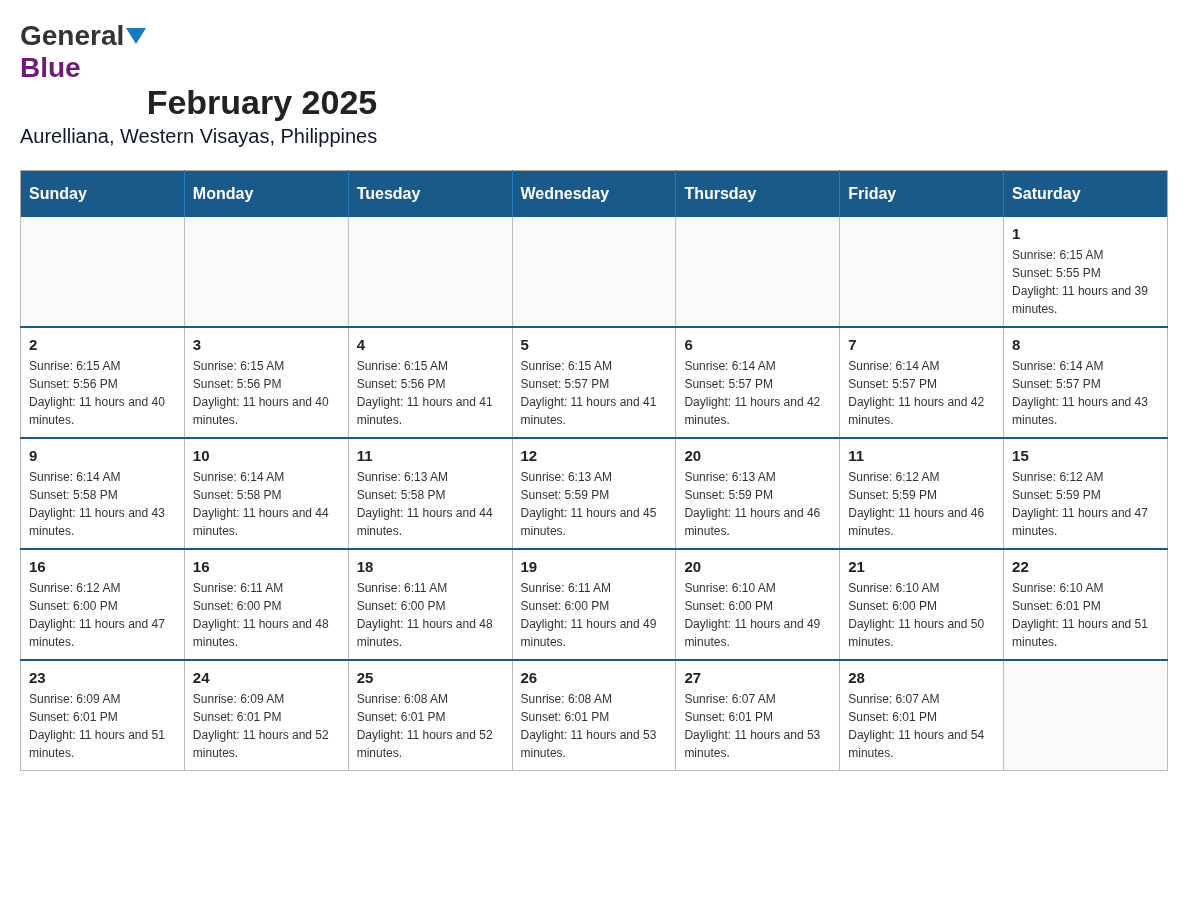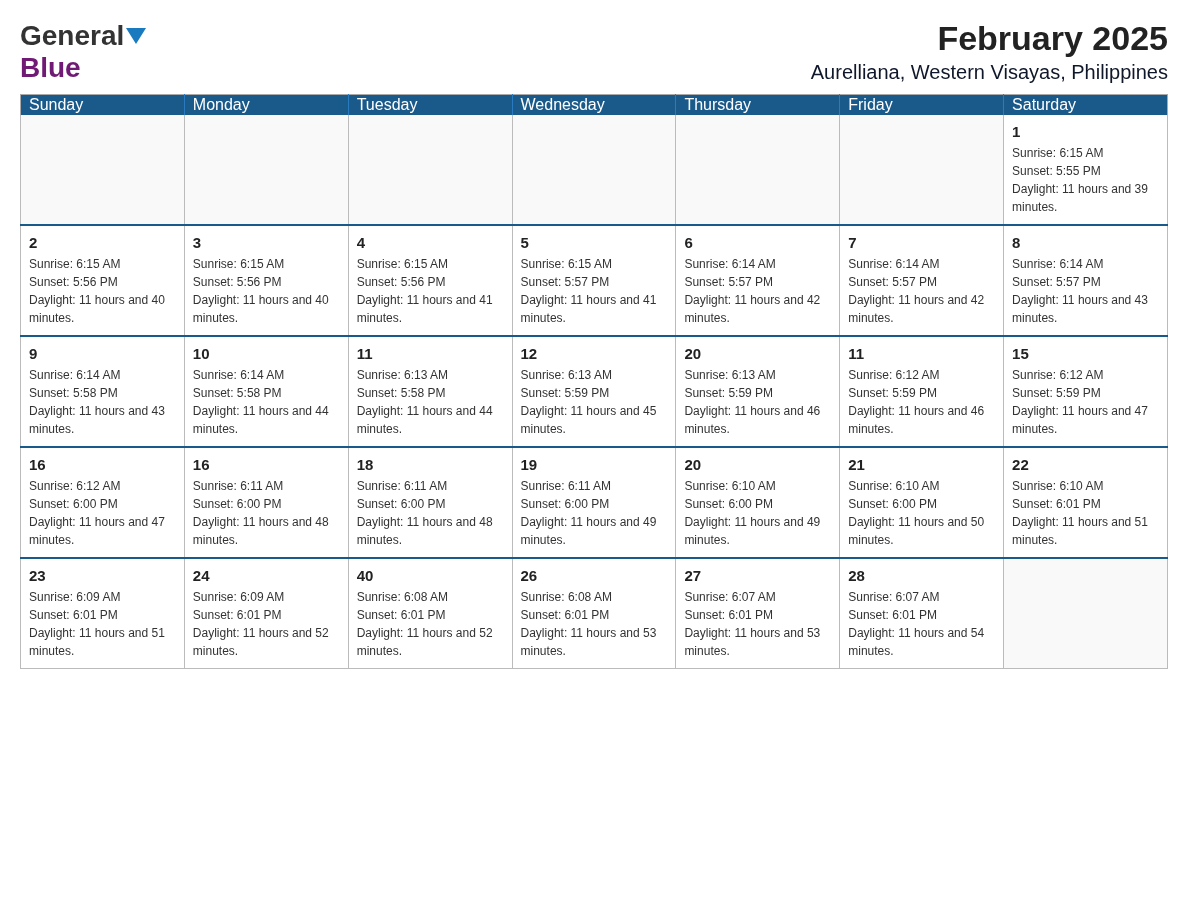--- a/index.html
+++ b/index.html
@@ -7,21 +7,22 @@
       font-family: Arial, sans-serif;
       background: #fff;
       padding: 20px;
       width: 1188px;
       min-height: 918px;
     }
     .header {
       display: flex;
       justify-content: space-between;
       align-items: flex-start;
-      margin-bottom: 10px;
+      margin-bottom: 22px;
+      flex-direction: column;
     }
     .logo {
       display: flex;
       flex-direction: column;
       align-items: flex-start;
     }
     .logo-text {
       font-size: 28px;
       font-weight: bold;
       color: #333;
@@ -59,24 +60,24 @@
       margin-top: 4px;
     }
     .calendar {
       width: 100%;
       border-collapse: collapse;
       border: 1px solid #aaa;
     }
     .calendar th {
       background-color: #1a5a8a;
       color: #fff;
-      padding: 1px 8px;
+      padding: 14px 8px;
       text-align: left;
       font-size: 16px;
-      font-weight: normal;
+      font-weight: bold;
       border-right: 1px solid #2a7abf;
     }
     .calendar th:last-child { border-right: none; }
     .calendar td {
       vertical-align: top;
       padding: 8px;
       border: 1px solid #bbb;
       width: 14.28%;
       min-height: 110px;
       height: 110px;
@@ -237,21 +238,21 @@
       <tr class="week-row">
         <td>
           <div class="day-number">23</div>
           <div class="day-info">Sunrise: 6:09 AM<br>Sunset: 6:01 PM<br>Daylight: 11 hours and 51 minutes.</div>
         </td>
         <td>
           <div class="day-number">24</div>
           <div class="day-info">Sunrise: 6:09 AM<br>Sunset: 6:01 PM<br>Daylight: 11 hours and 52 minutes.</div>
         </td>
         <td>
-          <div class="day-number">40</div>
+          <div class="day-number">25</div>
           <div class="day-info">Sunrise: 6:08 AM<br>Sunset: 6:01 PM<br>Daylight: 11 hours and 52 minutes.</div>
         </td>
         <td>
           <div class="day-number">26</div>
           <div class="day-info">Sunrise: 6:08 AM<br>Sunset: 6:01 PM<br>Daylight: 11 hours and 53 minutes.</div>
         </td>
         <td>
           <div class="day-number">27</div>
           <div class="day-info">Sunrise: 6:07 AM<br>Sunset: 6:01 PM<br>Daylight: 11 hours and 53 minutes.</div>
         </td>

